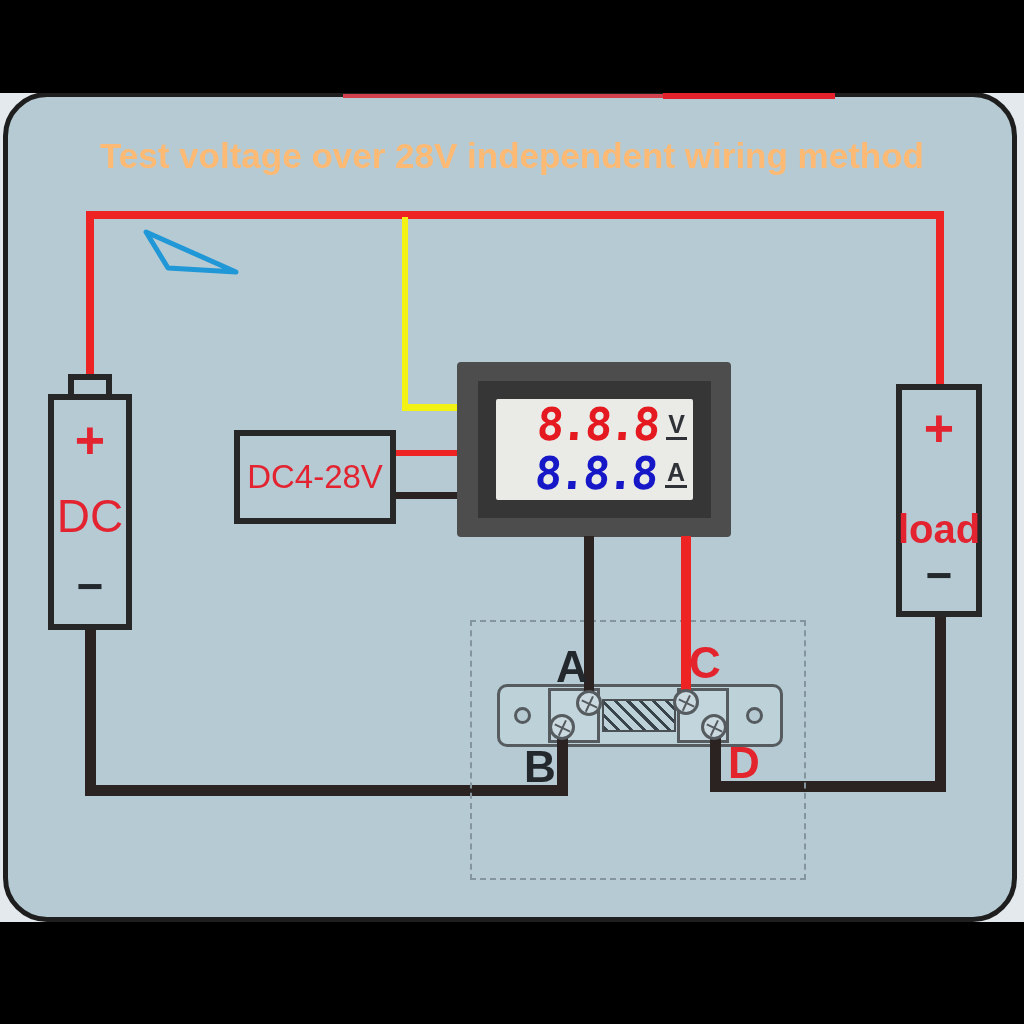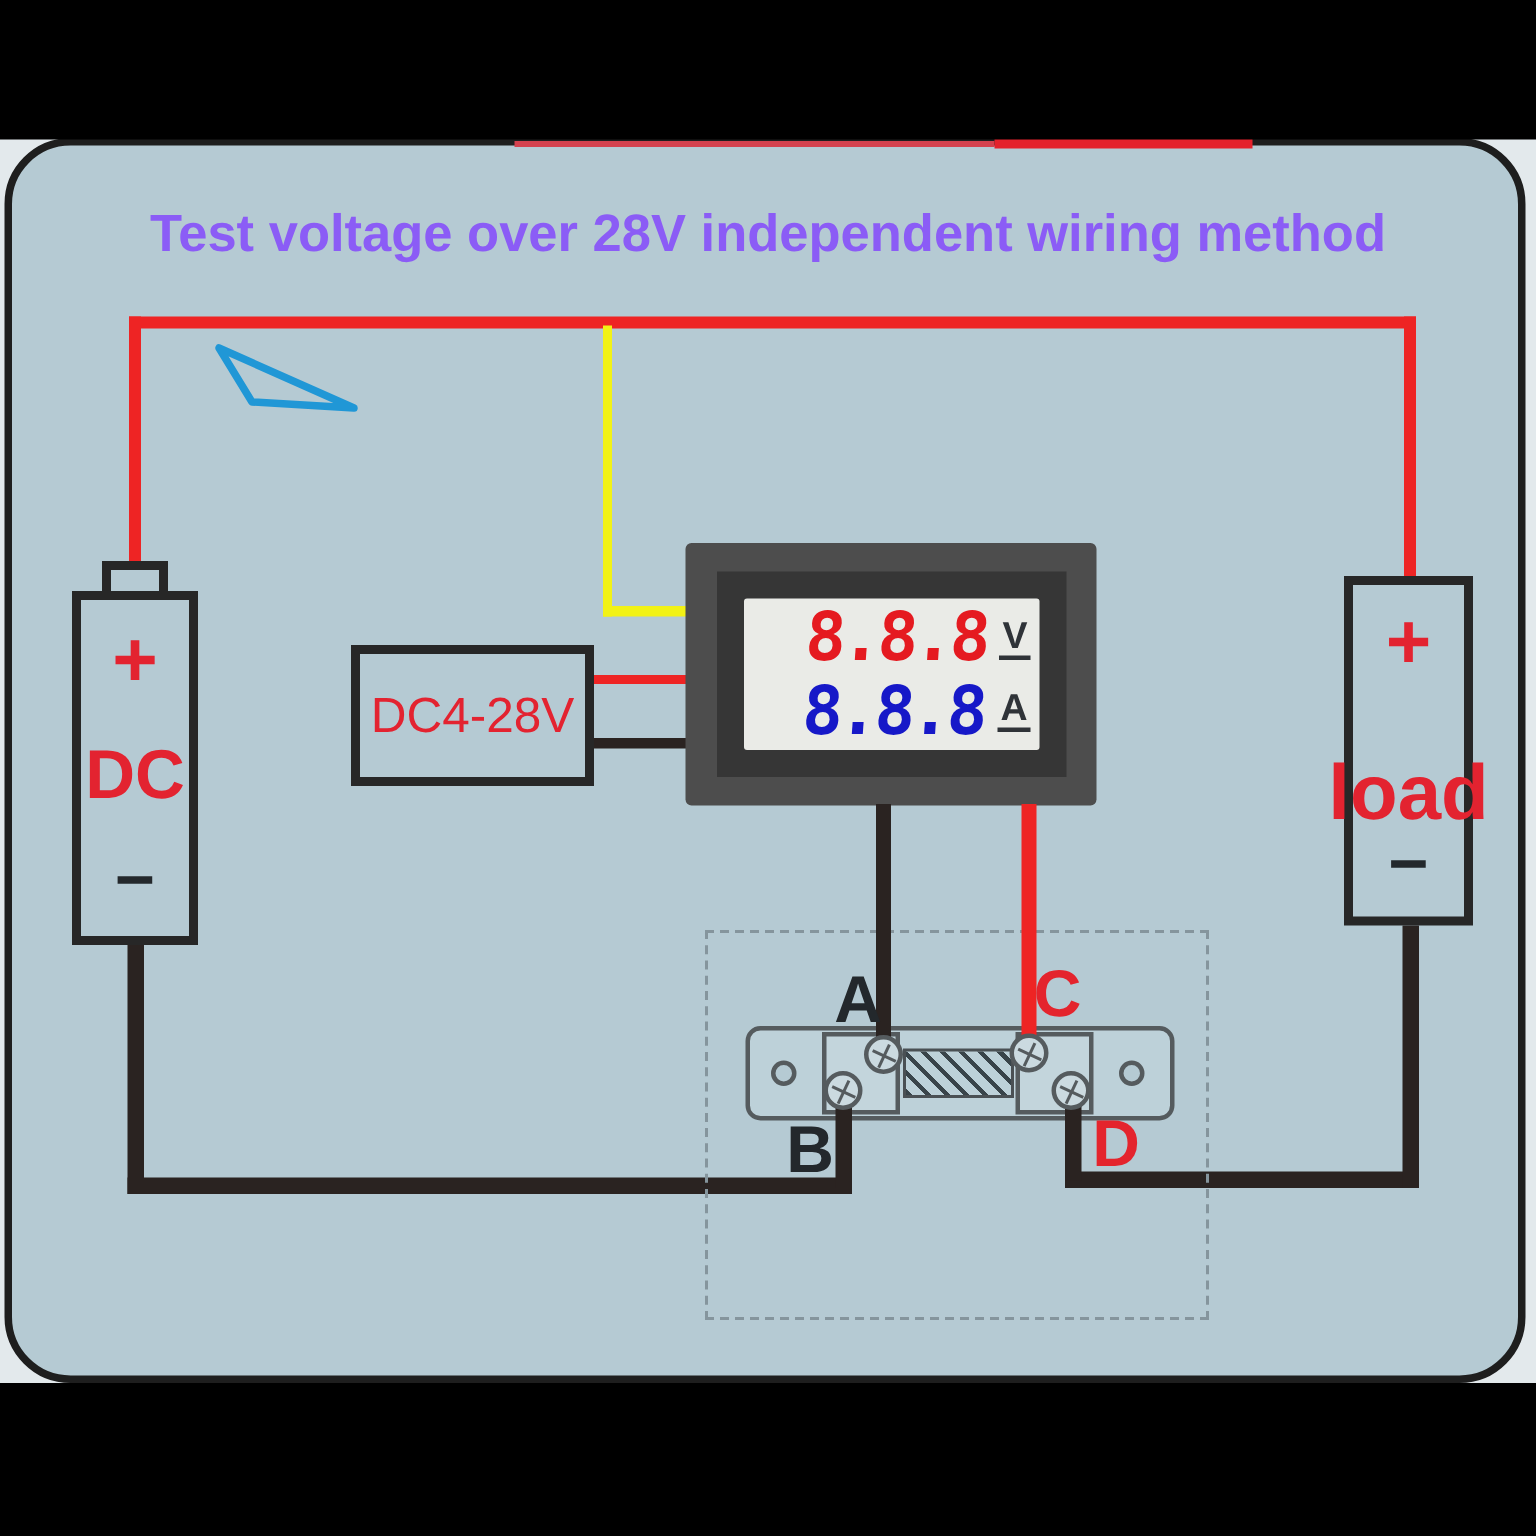--- a/index.html
+++ b/index.html
@@ -7,21 +7,21 @@
          font-family:"Liberation Sans",sans-serif;}
   .backdrop{position:absolute;left:0;top:90px;width:1024px;height:834px;background:#e3e9ec;}
   .panel{position:absolute;left:3px;top:92px;width:1014px;height:830px;box-sizing:border-box;
          background:#b5cad3;border:5px solid #1e1e1e;border-radius:44px;}
   .bar-top{position:absolute;left:0;top:0;width:1024px;height:93px;background:#000;}
   .bar-bottom{position:absolute;left:0;top:922px;width:1024px;height:102px;background:#000;}
   .edge-red-1{position:absolute;left:343px;top:94px;width:320px;height:4px;background:#d4414e;}
   .edge-red-2{position:absolute;left:663px;top:92px;width:172px;height:7px;background:#e4222c;}
 
   .title{position:absolute;left:0;top:136px;width:1024px;text-align:center;
-         font-size:35px;font-weight:bold;color:#8b5cf6;letter-spacing:0px;}
+         font-size:35px;font-weight:bold;color:#fdba74;letter-spacing:0px;}
 
   
   .bubble{position:absolute;left:140px;top:258px;width:190px;height:110px;box-sizing:border-box;
           border:5px solid #2097d6;border-radius:30px;background:#b5cad3;
           display:flex;flex-direction:column;align-items:center;justify-content:center;z-index:3;}
   .bubble .l1{font-size:29px;font-weight:bold;color:#e32330;line-height:34px;}
   .bubble .l2{font-size:33px;font-weight:bold;color:#e32330;line-height:38px;}
   .tail{position:absolute;left:130px;top:222px;z-index:4;}
 
   
@@ -30,22 +30,22 @@
   .yel{background:#f2f215;}
   .blk{background:#2a2321;}
 
   
   .comp{position:absolute;box-sizing:border-box;border:6px solid #272727;background:#b5cad3;
         display:flex;flex-direction:column;align-items:center;z-index:2;}
   .nub{position:absolute;left:68px;top:374px;width:44px;height:26px;box-sizing:border-box;
        border:6px solid #272727;background:#b5cad3;z-index:1;}
   .plus{font-size:52px;font-weight:bold;color:#e32330;line-height:52px;}
   .minus{font-size:46px;font-weight:bold;color:#23282c;line-height:40px;}
-  .dc-label{font-size:46px;font-weight:bold;color:#e32330;line-height:50px;}
-  .load-label{font-size:52px;font-weight:bold;color:#e32330;line-height:44px;margin-top:48px;}
+  .dc-label{font-size:46px;font-weight:normal;color:#e32330;line-height:50px;}
+  .load-label{font-size:40px;font-weight:bold;color:#e32330;line-height:44px;margin-top:48px;}
 
   .module{position:absolute;left:234px;top:430px;width:162px;height:94px;box-sizing:border-box;
           border:6px solid #272727;display:flex;align-items:center;justify-content:center;z-index:2;}
   .module span{font-size:33px;font-weight:normal;color:#e32330;}
 
   
   .meter{position:absolute;left:457px;top:362px;width:274px;height:175px;background:#4d4d4d;
          border-radius:4px;z-index:2;}
   .bezel{position:absolute;left:21px;top:19px;width:233px;height:137px;background:#363636;}
   .lcd{position:absolute;left:39px;top:37px;width:197px;height:101px;background:#eaebe7;border-radius:2px;

